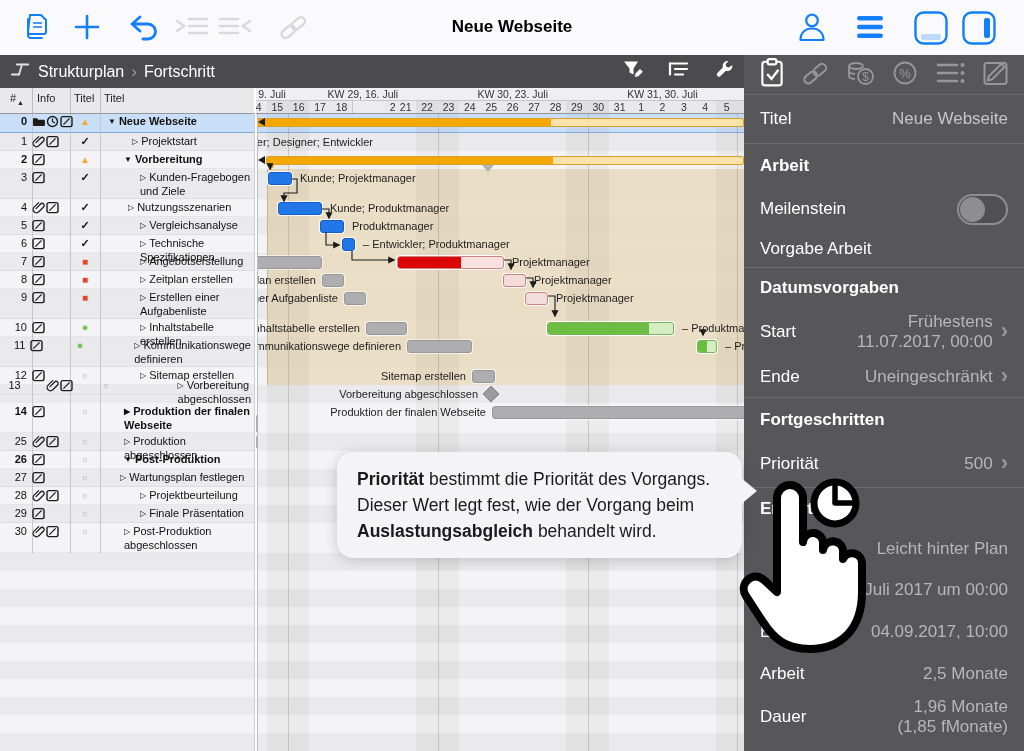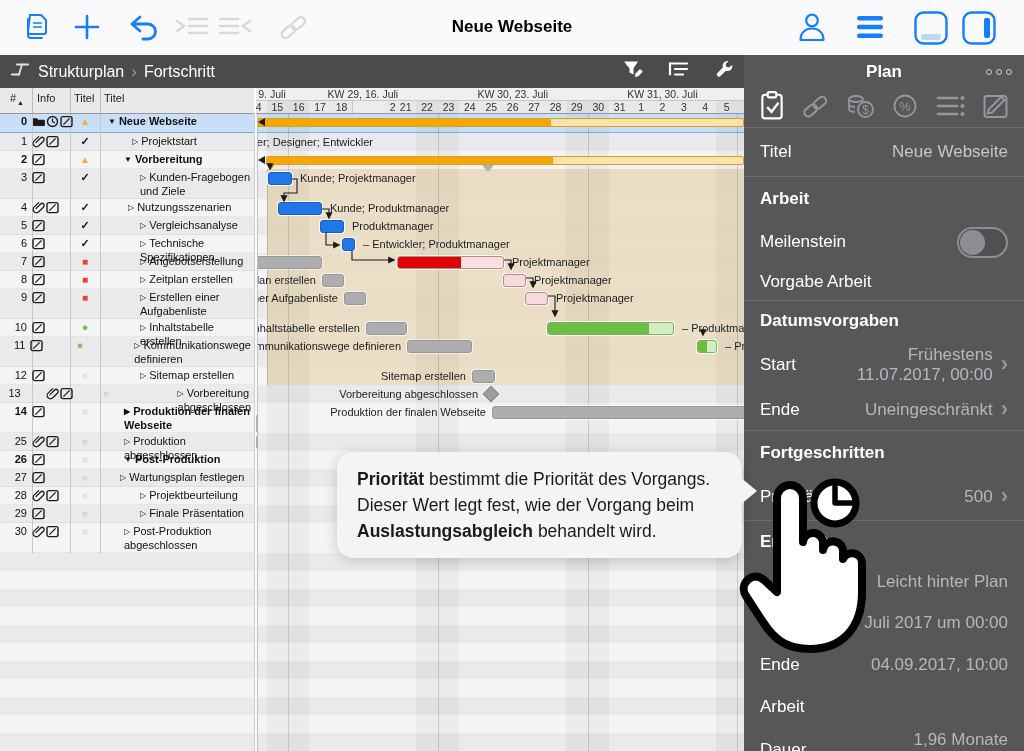--- a/index.html
+++ b/index.html
@@ -523,21 +523,21 @@
         <div class="num">12</div>
         <div class="info">
           <span><svg width="13" height="13" viewBox="0 0 13 13" style="vertical-align:-2px">
               <rect x="1" y="1.6" width="11" height="10" rx="1.8" fill="none" stroke="#1c1c1c" stroke-width="1.4"></rect>
               <path d="M3.4,9.6 L9.6,3.4" stroke="#1c1c1c" stroke-width="1.3"></path>
             </svg></span>
         </div>
         <div class="stat"><span class="st-none">○</span></div>
         <div class="ttl" style="padding-left: 40px;"><span class="disc">▷</span>Sitemap erstellen</div>
       </div>
-      <div class="trow" style="top: 272px; height: 18px; gap: 20px;">
+      <div class="trow" style="top: 264px; height: 18px; gap: 20px;">
         <div class="num">13</div>
         <div class="info">
           <span><svg width="13" height="13" viewBox="0 0 13 13" style="vertical-align:-2px">
               <path d="M4,7.6 L8.6,3 a2.1,2.1 0 0 1 3,3 L6.8,10.8 a3.3,3.3 0 0 1 -4.7,-4.7 L6.7,1.6" fill="none" stroke="#1c1c1c" stroke-width="1.25" stroke-linecap="round"></path>
             </svg></span>
           <span><svg width="13" height="13" viewBox="0 0 13 13" style="vertical-align:-2px">
               <rect x="1" y="1.6" width="11" height="10" rx="1.8" fill="none" stroke="#1c1c1c" stroke-width="1.4"></rect>
               <path d="M3.4,9.6 L9.6,3.4" stroke="#1c1c1c" stroke-width="1.3"></path>
             </svg></span>
         </div>
@@ -633,28 +633,20 @@
     </div>
   <div class="abs" id="gutter"></div>
   <div class="scrdash" style="top:302px;height:17px;"></div>
   <div class="scrdash" style="top:323px;height:12px;"></div>
 </div>
 
 <div class="abs" id="tooltip"><span class="bold">Priorität</span><span> bestimmt die Priorität des Vorgangs. Dieser Wert legt fest, wie der Vorgang beim </span><span class="bold">Auslastungsabgleich</span><span> behandelt wird.</span></div>
 <div class="abs" id="tt-arrow"></div>
 
 <div class="abs" id="panel">
-  <div id="p-head">
-    <span>Plan</span>
-    <span id="p-dots">
-        <span></span>
-        <span></span>
-        <span></span>
-      </span>
-  </div>
   <div id="p-icons">
     <span>
       <svg width="30" height="30" viewBox="0 0 28 28">
           <g fill="none" stroke="#fff" stroke-width="2">
       <rect x="5" y="3.5" width="18" height="22" rx="2.5"></rect>
             <rect x="10" y="1" width="8" height="5" rx="1.5" fill="#57575a"></rect>
       <path d="M9.5,15 l4,4.5 6.5,-8.5" stroke-width="2.2"></path>
           </g>
         </svg></span>
     <span>
@@ -738,20 +730,21 @@
   <div class="prow" style="height:42px;">
     <span class="lbl">Start</span>
     <span class="val">11. Juli 2017 um 00:00</span>
   </div>
   <div class="prow" style="height:42px;">
     <span class="lbl">Ende</span>
     <span class="val">04.09.2017, 10:00</span>
   </div>
   <div class="prow" style="height:42px;">
     <span class="lbl">Arbeit</span>
+    <span class="val">2,5 Monate</span>
   </div>
   <div class="prow" style="height:44px;">
     <span class="lbl">Dauer</span>
     <span class="val"><span>1,96 Monate</span><br>
       <span>(1,85 fMonate)</span></span>
   </div>
 </div>
 
 <svg class="abs" id="hand" width="164" height="196" viewBox="0 0 164 196">
   <circle cx="102" cy="41" r="21" fill="#fff" stroke="#000" stroke-width="7"></circle>

